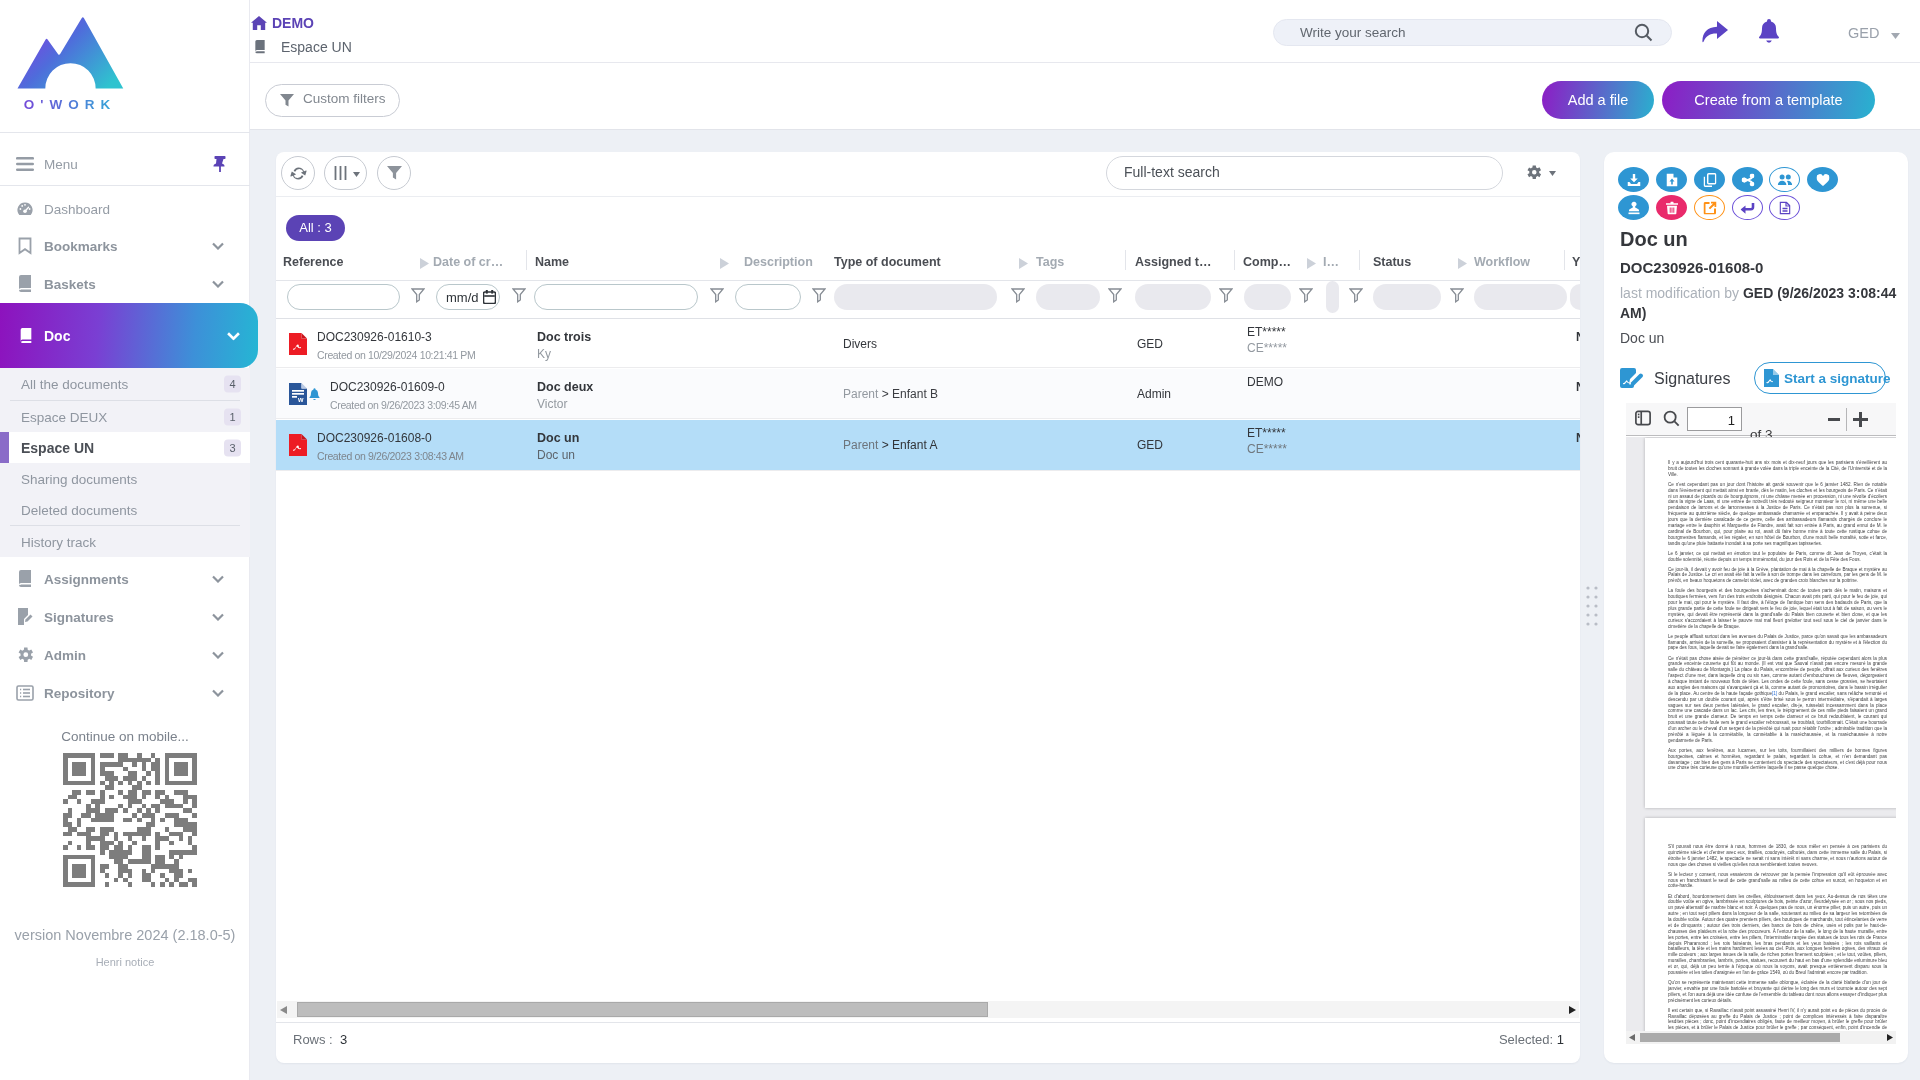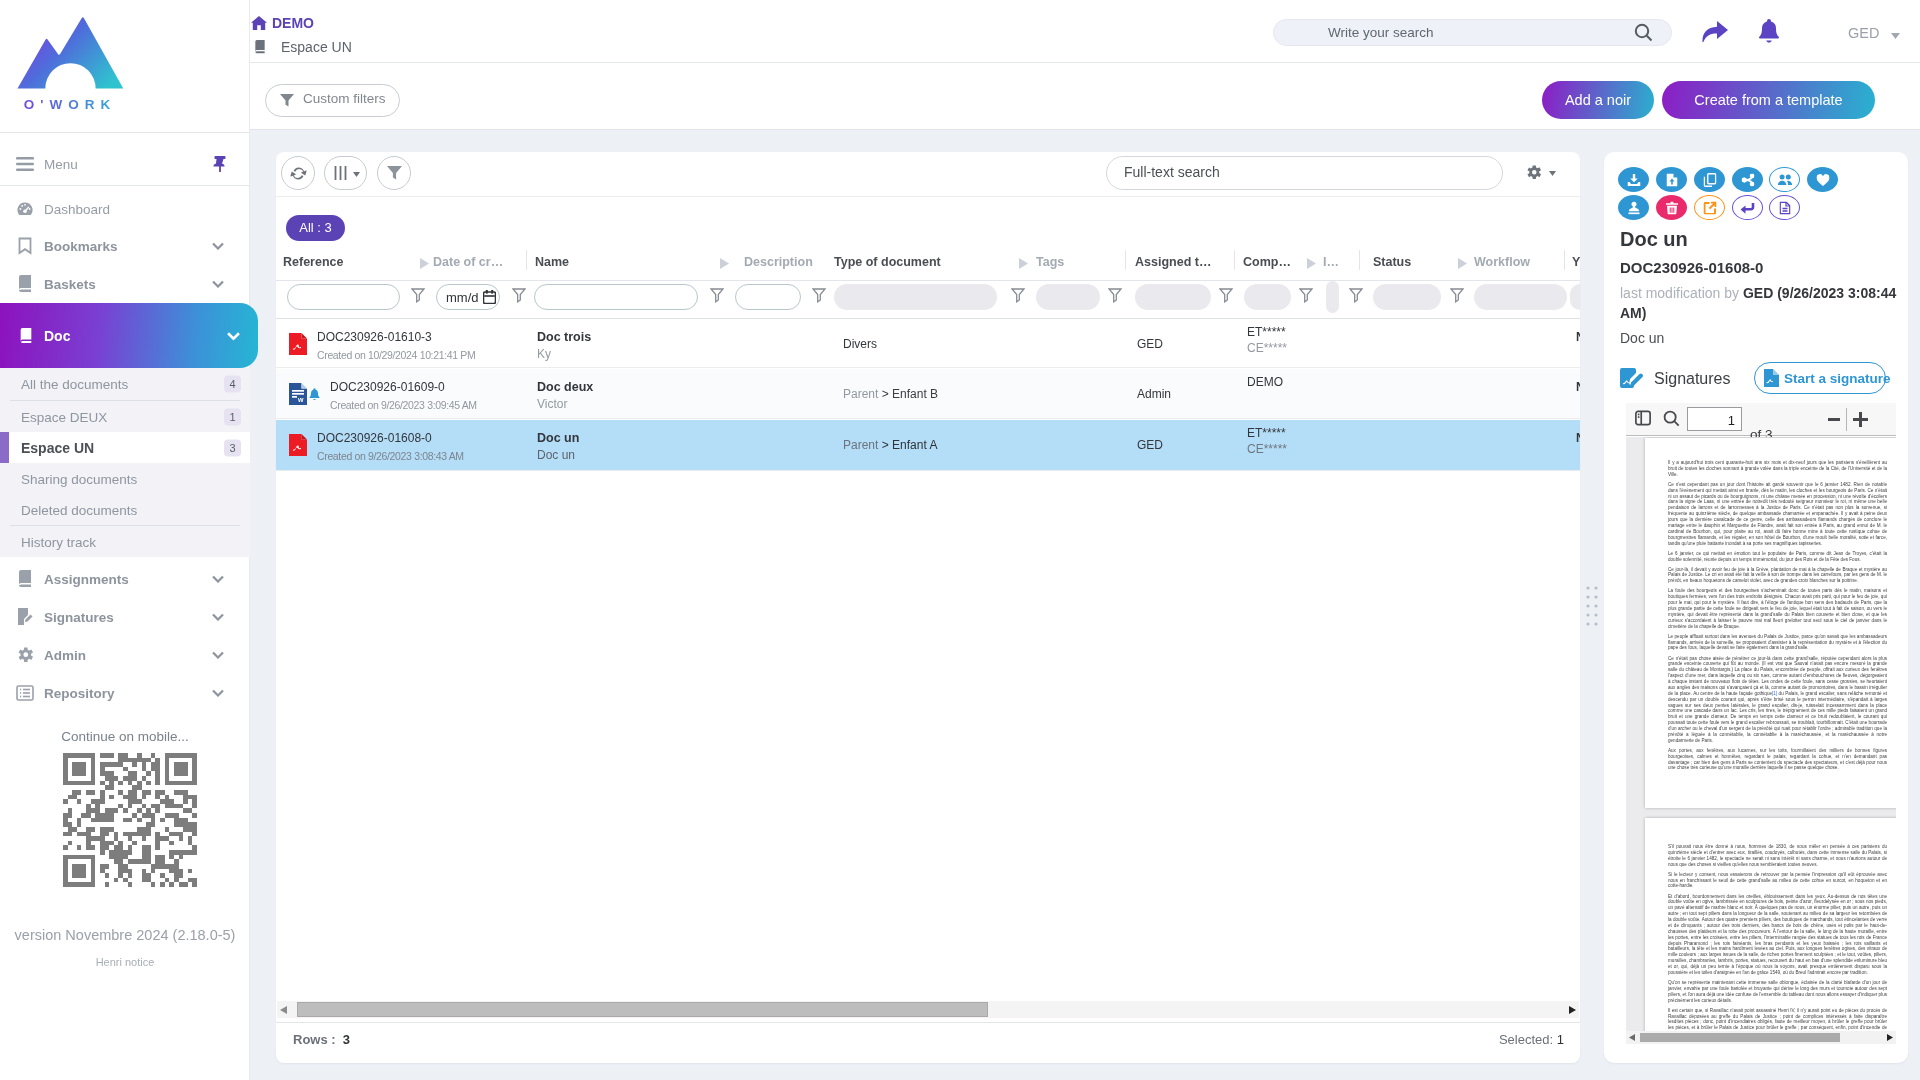--- a/index.html
+++ b/index.html
@@ -28,21 +28,21 @@
 .srow.sel::before { content:""; position:absolute; left:0; top:0; bottom:0; width:9px; background:#8a6cc8; }
 .subdiv { position:absolute; left:10px; width:230px; border-top:1px solid #dddfe6; }
 #qrlabel { position:absolute; left:0; top:729px; width:250px; text-align:center; color:#7b828c; font-size:13.5px; }
 #qrimg { position:absolute; left:63px; top:753px; }
 #version { position:absolute; left:0; top:927px; width:250px; text-align:center; color:#9aa1aa; font-size:14.5px; }
 #legal { position:absolute; left:0; top:956px; width:250px; text-align:center; color:#a8aeb7; font-size:11px; }
 
 #topbar { position:absolute; left:250px; top:0; width:1670px; height:63px; background:#fff; border-bottom:1px solid #e7e8ee; }
 #actionbar { position:absolute; left:250px; top:63px; width:1670px; height:67px; background:#fff; border-bottom:1px solid #e2e4ea; }
 #searchbox { position:absolute; left:1023px; top:19px; width:399px; height:27px; background:#eef1f8; border:1px solid #e4e7f0; border-radius:14px; }
-#searchbox span { position:absolute; left:26px; top:5px; color:#61676f; font-size:13.5px;margin-left:28px; }
+#searchbox span { position:absolute; left:26px; top:5px; color:#61676f; font-size:13.5px; }
 #gedtxt { position:absolute; left:1598px; top:25px; color:#9aa1ab; font-size:14.5px; }
 #btn-add { position:absolute; left:1542px; top:81px; width:112px; height:38px; border-radius:19px; background:linear-gradient(100deg,#8d1cc5,#2ab0cf); color:#fff; font-size:14.5px; text-align:center; line-height:38px; }
 #btn-create { position:absolute; left:1662px; top:81px; width:213px; height:38px; border-radius:19px; background:linear-gradient(100deg,#8d1cc5,#28b2d0); color:#fff; font-size:14.5px; text-align:center; line-height:38px; }
 #btn-filters { position:absolute; left:265px; top:84px; width:135px; height:33px; border:1px solid #c9ccd4; border-radius:17px; color:#81878f; font-size:13.5px; }
 #btn-filters span { position:absolute; left:37px; top:6px; }
 
 #tcard { position:absolute; left:276px; top:152px; width:1304px; height:911px; background:#fff; border-radius:8px; box-shadow:0 1px 2px rgba(40,50,80,.06); }
 .oval { position:absolute; border:1px solid #c6cad1; border-radius:17px; background:#fff; }
 #chip { position:absolute; left:10px; top:63px; width:59px; height:26px; background:#5b43b5; border-radius:13px; color:#fff; font-size:13px; text-align:center; line-height:26px; }
 .th { position:absolute; top:103px; height:14px; font-size:12.5px; font-weight:700; color:#4a4d53; white-space:nowrap; }
@@ -51,21 +51,21 @@
 .vline { position:absolute; top:98px; height:20px; border-left:1px solid #e3e5ea; }
 .finput { position:absolute; top:132px; height:26px; border:1px solid #b9c7cb; border-radius:13px; background:#fff; }
 .fselect { position:absolute; top:132px; height:26px; border-radius:13px; background:#e9e9ee; }
 .ffun { position:absolute; top:136px; width:14px; height:15px; }
 #hdrline { position:absolute; left:0; top:166px; width:1304px; border-top:1px solid #dfe1e6; }
 .row { position:absolute; left:0; width:1304px; }
 .cell1 { position:absolute; font-size:12px; color:#33363b; white-space:nowrap; }
 .cell2 { position:absolute; font-size:12px; color:#9399a0; white-space:nowrap; }
 .created { font-size:10.5px !important; letter-spacing:-0.35px; }
 #footline { position:absolute; left:0; top:870px; width:1304px; border-top:1px solid #e3e5ea; }
-#rowsinfo { position:absolute; left:17px; top:880px; font-size:13px; color:#6b7178; font-weight:700; }
+#rowsinfo { position:absolute; left:17px; top:880px; font-size:13px; color:#6b7178; font-weight:400; }
 #selinfo { position:absolute; right:16px; top:880px; font-size:13px; color:#6b7178; font-weight:400; }
 
 #hscroll { position:absolute; left:1px; top:849px; width:1302px; height:17px; background:#f4f4f4; }
 #hthumb { position:absolute; left:20px; top:1px; width:691px; height:15px; background:#bdbdbd; border:1px solid #a9a9a9; }
 
 #dcard { position:absolute; left:1604px; top:152px; width:304px; height:911px; background:#fff; border-radius:10px; box-shadow:0 1px 2px rgba(40,50,80,.06); }
 .actbtn { position:absolute; width:31px; height:25px; border-radius:50%; }
 .actbtn svg { position:absolute; left:50%; top:50%; transform:translate(-50%,-50%); }
 .bfill { background:#2e96d3; }
 .bpink { background:#e92a6b; }
@@ -505,21 +505,21 @@
       <path fill="#a2a8b1" d="M0,0 L9,0 L4.5,6 Z"></path>
     </svg>
 </div>
 <div id="actionbar"></div>
 <div id="btn-filters">
   <svg style="position:absolute;left:14px;top:9px;width:14px;height:14px" viewBox="0 0 14 14">
       <path fill="#81878f" d="M0,0 L14,0 L8.5,6.5 L8.5,12.5 L5.5,10.8 L5.5,6.5 Z"></path>
     </svg>
   <span>Custom filters</span>
 </div>
-<div id="btn-add">Add a noir</div>
+<div id="btn-add">Add a file</div>
 <div id="btn-create">Create from a template</div>
 
 <div id="tcard" style="overflow:hidden">
   <div class="oval" style="left:5px;top:4px;width:34px;height:34px">
     <svg style="position:absolute;left:8px;top:8px;width:17px;height:17px" viewBox="0 0 17 17">
         <g fill="#6d737b">
           <path d="M8.5,2.5 a6,6 0 0 1 5.6,3.8 l2-0.7 a0.4,0.4 0 0 1 0.5,0.5 l-1.2,4 a0.4,0.4 0 0 1-0.6,0.2 l-3.4-2.4 a0.4,0.4 0 0 1 0.1-0.7 l1.8-0.6 a4.4,4.4 0 0 0-8.1,0.1 L3.6,6 A6,6 0 0 1 8.5,2.5 Z"></path>
           <path d="M8.5,14.5 a6,6 0 0 1-5.6-3.8 l-2,0.7 a0.4,0.4 0 0 1-0.5-0.5 l1.2-4 a0.4,0.4 0 0 1 0.6-0.2 l3.4,2.4 a0.4,0.4 0 0 1-0.1,0.7 l-1.8,0.6 a4.4,4.4 0 0 0 8.1-0.1 L13.4,11 A6,6 0 0 1 8.5,14.5 Z"></path>
         </g>
       </svg>

